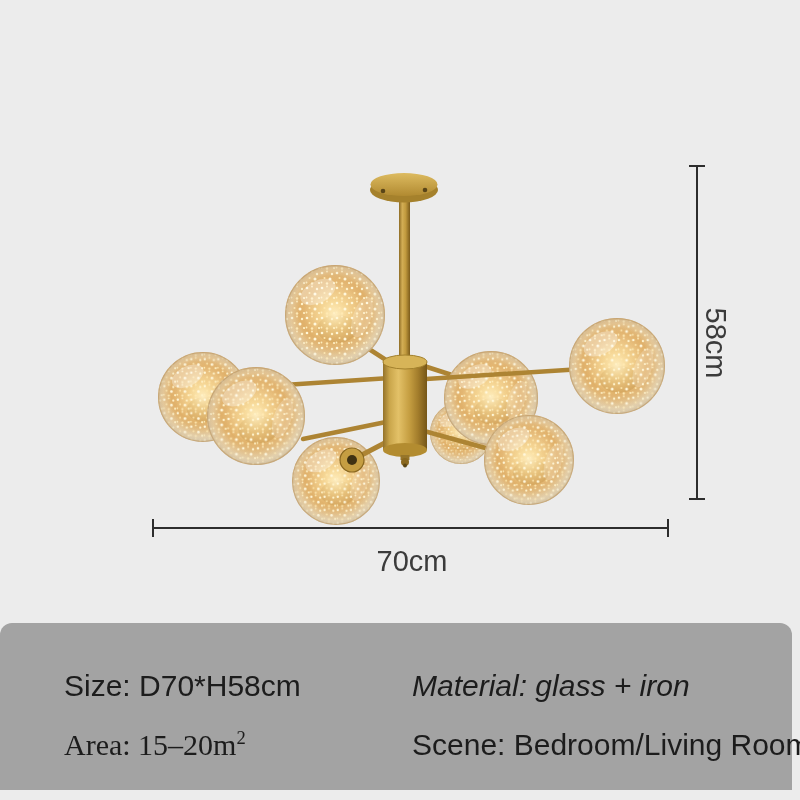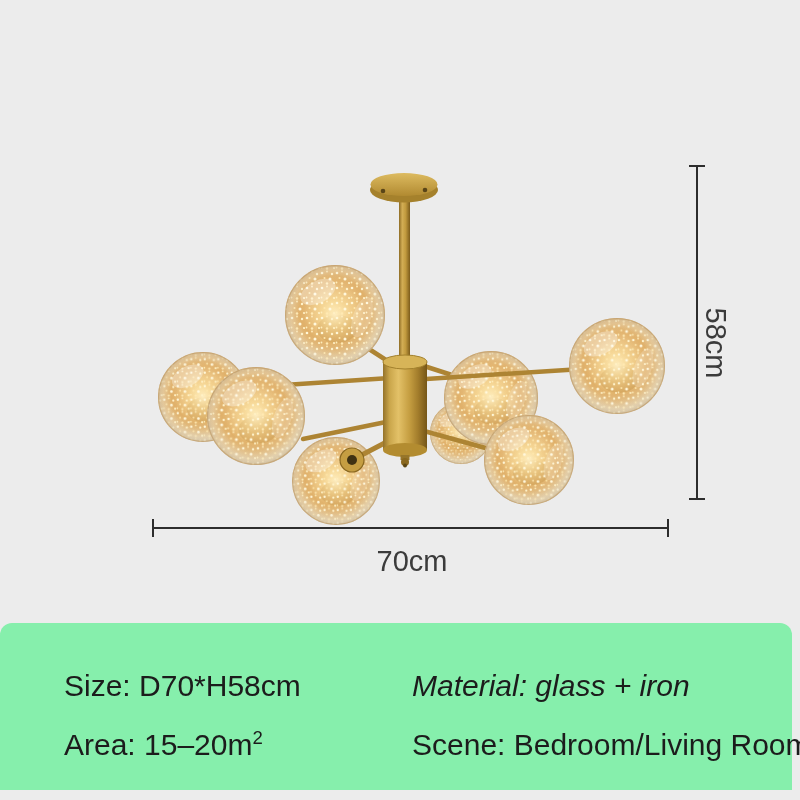--- a/index.html
+++ b/index.html
@@ -13,33 +13,33 @@
   .photo{position:absolute;left:0;top:0;}
   .dim-label{
     font-family:"Liberation Sans", sans-serif;
     font-size:29px;
     fill:#3b3b3b;
   }
   .spec-panel{
     position:absolute;
     left:0;top:623px;
     width:792px;height:167px;
-    background:#86efac;
+    background:#a3a3a3;
     border-radius:12px 12px 0 0;
   }
   .cell{
     position:absolute;
     font-size:30px;
     color:#1c1c1c;
     white-space:nowrap;
     letter-spacing:0;
   }
   .c-size{left:64px;top:46px;}
   .c-material{left:412px;top:46px;font-style:italic;}
-  .c-area{left:64px;top:105px;}
+  .c-area{left:64px;top:105px;font-family:Liberation Serif, serif;}
   .c-scene{left:412px;top:105px;}
   .cell sup{font-size:62%;line-height:0;}
 </style>
 </head>
 <body>
 
 <div class="page">
 
   <svg class="photo" width="800" height="623" viewBox="0 0 800 623">
     <defs>

